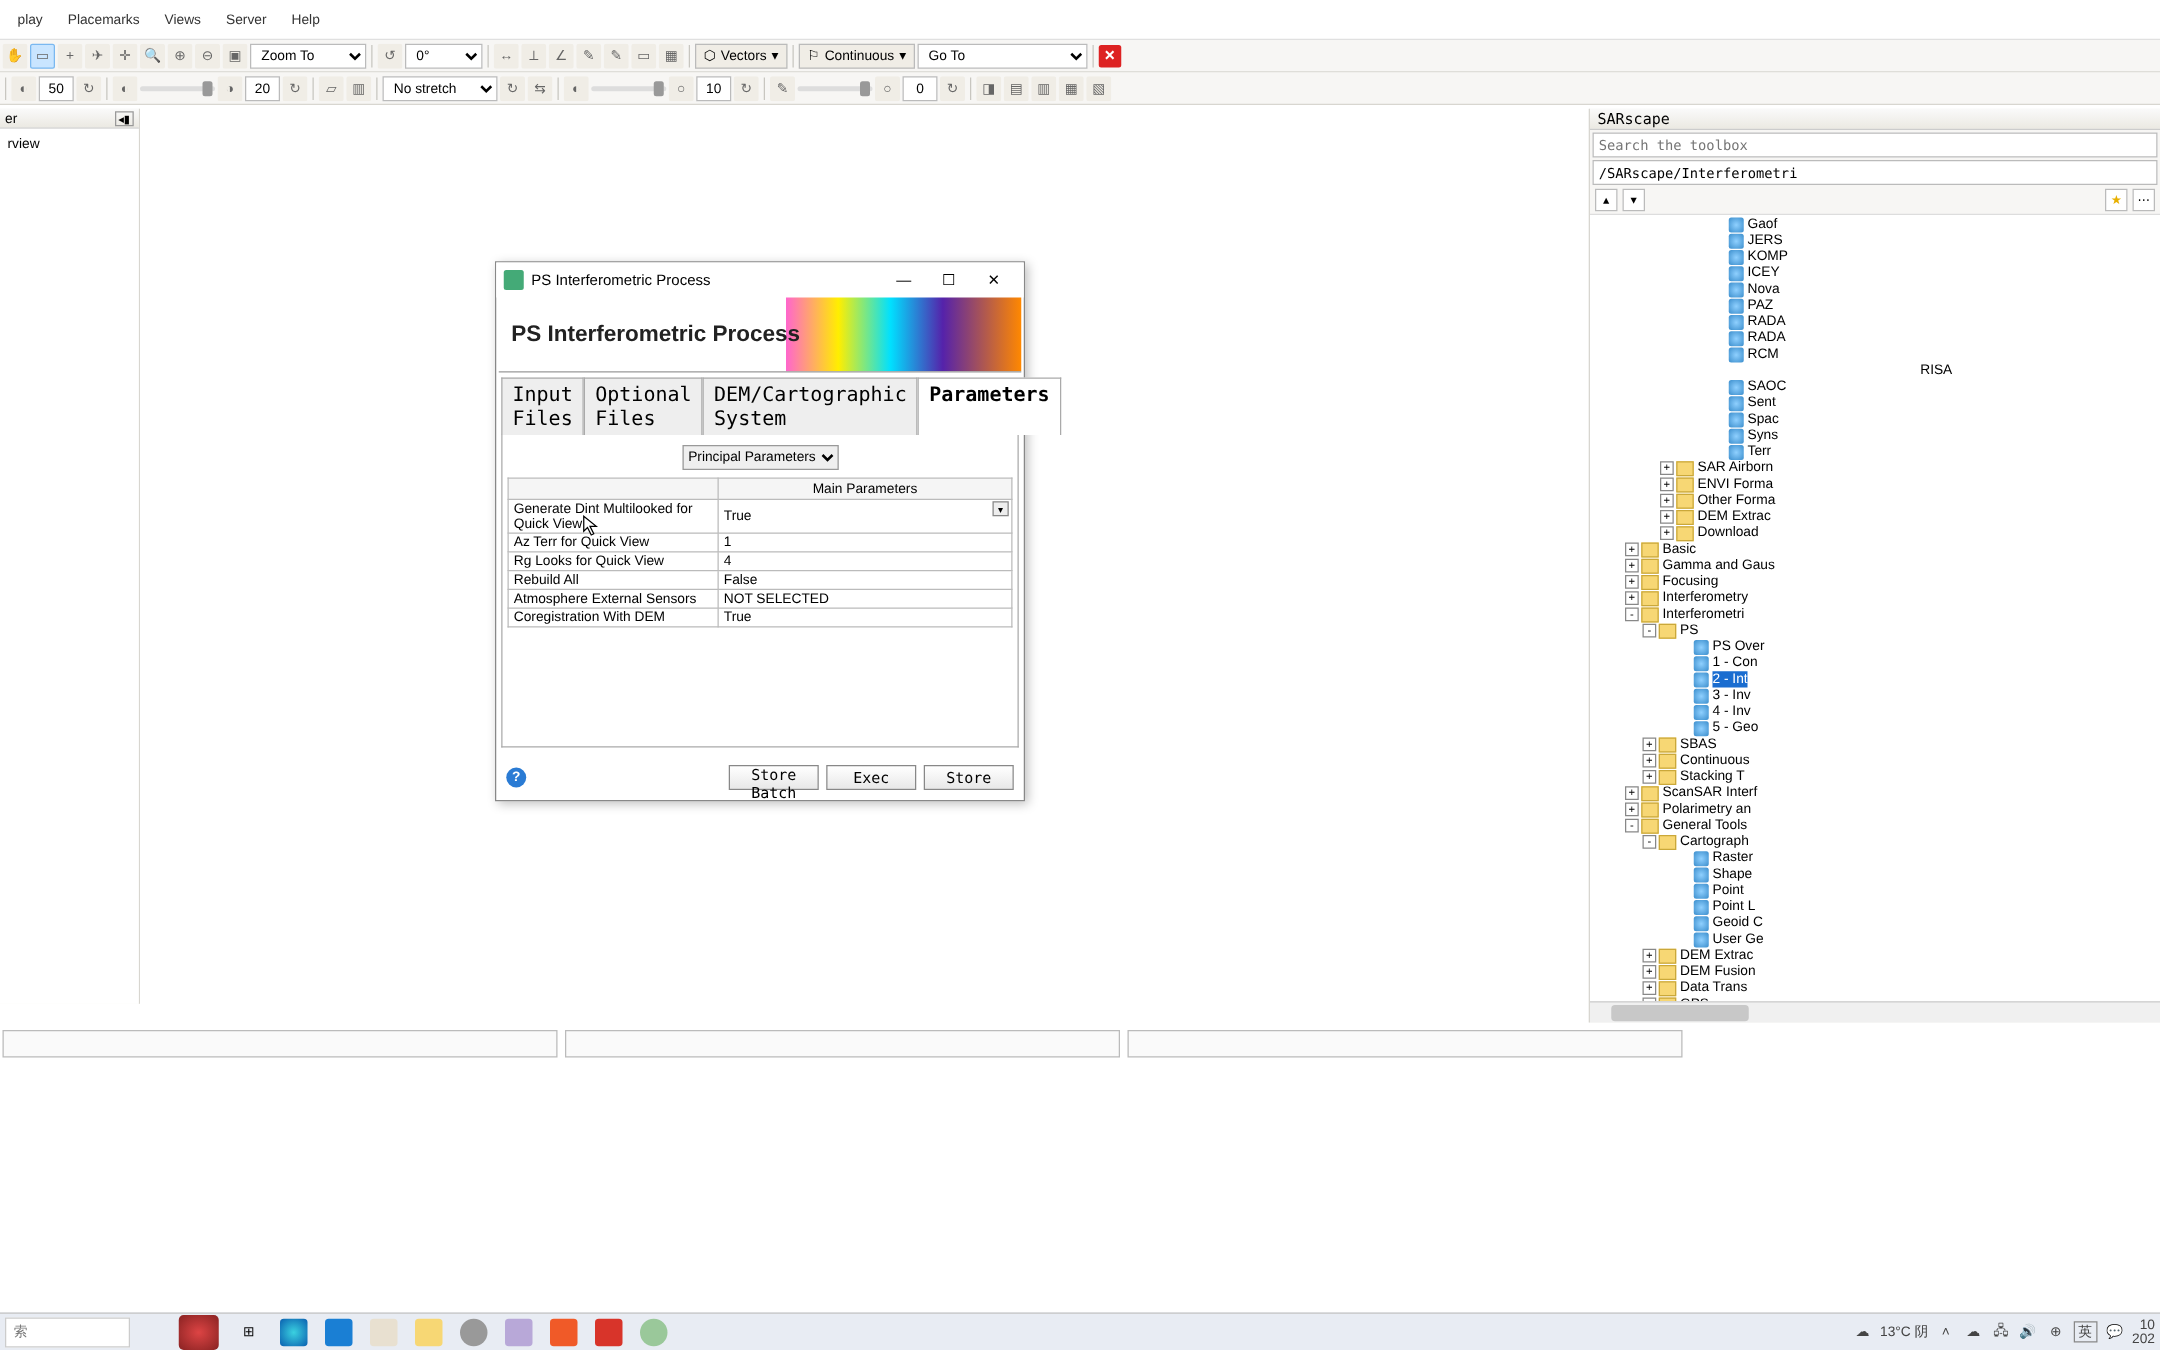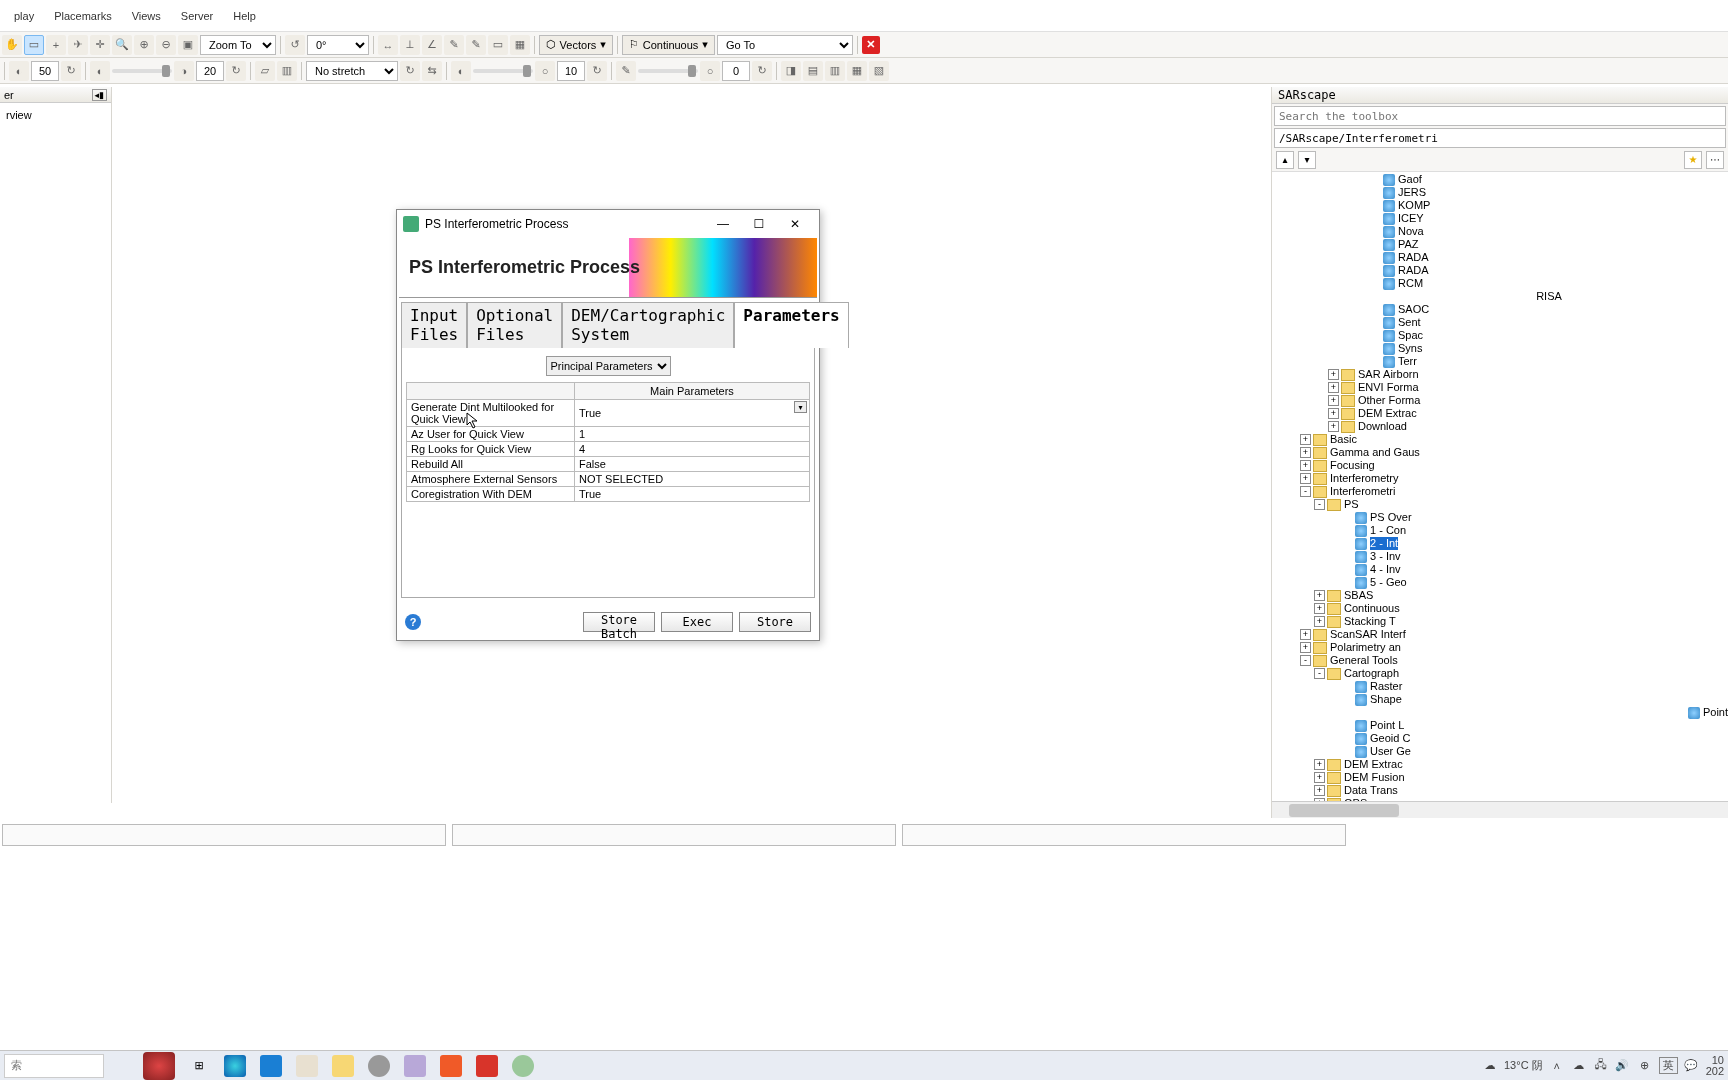--- a/index.html
+++ b/index.html
@@ -104,21 +104,21 @@
 <div class="toolbar">
   <div class="tb-btn">✋</div>
   <div class="tb-btn active">▭</div>
   <div class="tb-btn">+</div>
   <div class="tb-btn">✈</div>
   <div class="tb-btn">✛</div>
   <div class="tb-btn">🔍</div>
   <div class="tb-btn">⊕</div>
   <div class="tb-btn">⊖</div>
   <div class="tb-btn">▣</div>
-  <select class="tb-select" style="width:76px"><option>Zoom To</option></select>
+  <select class="tb-select" style="width:93px"><option>Zoom To</option></select>
   <div class="tb-sep"></div>
   <div class="tb-btn">↺</div>
   <select class="tb-select" style="width:62px"><option>0°</option></select>
   <div class="tb-sep"></div>
   <div class="tb-btn">↔</div>
   <div class="tb-btn">⟂</div>
   <div class="tb-btn">∠</div>
   <div class="tb-btn">✎</div>
   <div class="tb-btn">✎</div>
   <div class="tb-btn">▭</div>
@@ -410,21 +410,21 @@
       <div class="tree-row" style="padding-left: 70px;">
         <span style="display:inline-block;width:13px"></span>
         <span class="leaf"></span>
         <span class="label">Raster</span>
       </div>
       <div class="tree-row" style="padding-left: 70px;">
         <span style="display:inline-block;width:13px"></span>
         <span class="leaf"></span>
         <span class="label">Shape</span>
       </div>
-      <div class="tree-row" style="padding-left: 70px; justify-content: flex-end;">
+      <div class="tree-row" style="padding-left: 70px;">
         <span style="display:inline-block;width:13px"></span>
         <span class="leaf"></span>
         <span class="label">Point</span>
       </div>
       <div class="tree-row" style="padding-left: 70px;">
         <span style="display:inline-block;width:13px"></span>
         <span class="leaf"></span>
         <span class="label">Point L</span>
       </div>
       <div class="tree-row" style="padding-left: 70px;">
@@ -493,21 +493,21 @@
             <th></th>
             <th>Main Parameters</th>
           </tr>
         </thead>
         <tbody id="param-rows">
             <tr>
               <td>Generate Dint Multilooked for Quick View</td>
               <td class="val-cell">True<div class="dd">▾</div></td>
             </tr>
             <tr>
-              <td>Az User for Quick View</td>
+              <td>Az Terr for Quick View</td>
               <td class="val-cell">1</td>
             </tr>
             <tr>
               <td>Rg Looks for Quick View</td>
               <td class="val-cell">4</td>
             </tr>
             <tr>
               <td>Rebuild All</td>
               <td class="val-cell">False</td>
             </tr>

